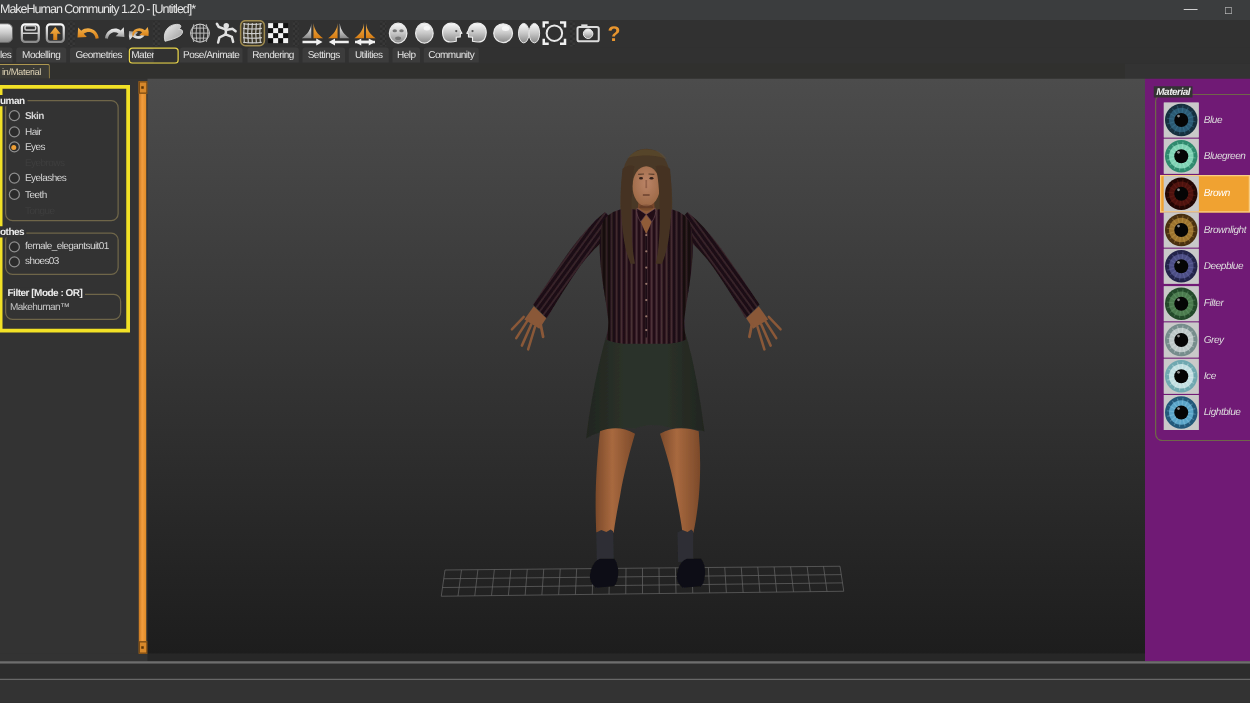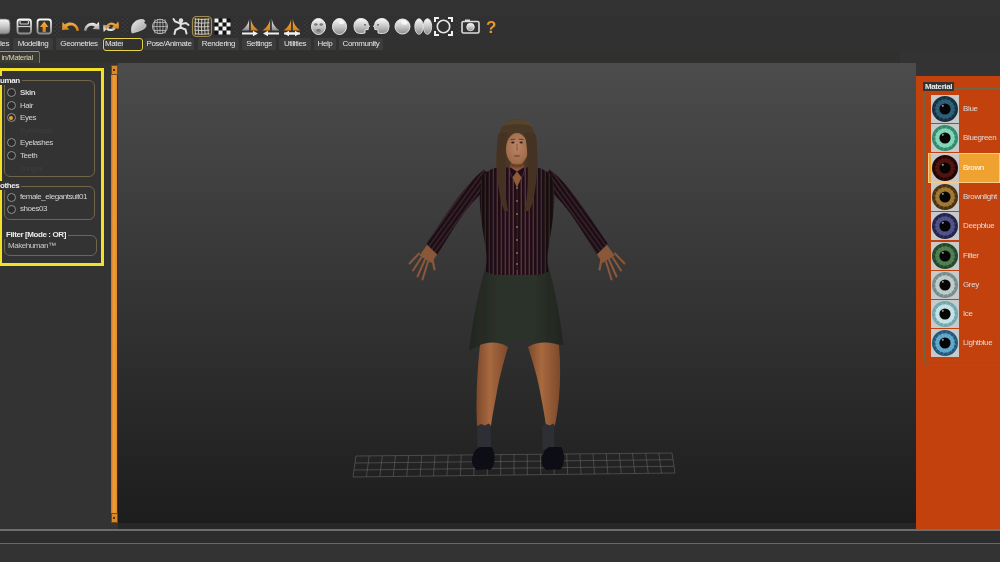--- a/index.html
+++ b/index.html
@@ -19,33 +19,38 @@
 .grplabel{position:absolute;font-size:8px;letter-spacing:-0.4px;font-weight:bold;color:#ececec;background:#333;padding:0 2px;}
 .radio{position:absolute;width:9px;height:9px;border:1px solid #909090;border-radius:50%;
   box-sizing:border-box;background:#2b2b2b;}
 .radio.on::after{content:"";position:absolute;left:1.5px;top:1.5px;width:4px;height:4px;
   border-radius:50%;background:#ef9f35;}
 .rlabel{position:absolute;font-size:8px;letter-spacing:-0.45px;color:#d4d4d4;white-space:nowrap;}
 .rlabel.dim{color:#3e3e3e;}
 #vscroll{left:111px;top:65px;width:6px;height:448px;background:linear-gradient(90deg,#c87820,#f29d3e 45%,#e08c28);box-sizing:border-box;}
 #viewport{left:118px;top:63px;width:798px;height:460px;
   background:linear-gradient(#4c4c4c,#1d1d1d);}
-#rightpanel{left:916px;top:76px;width:84px;height:466px;background:#c2410c;}
+#rightpanel{left:916px;top:63px;width:84px;height:466px;background:#701a75;font-style:italic;}
 .eyerow{position:absolute;left:15px;width:69px;height:29px;}
 .eyerow .lbl{position:absolute;left:32px;top:9px;font-size:8px;letter-spacing:-0.35px;color:#dedede;white-space:nowrap;}
 .thumb{position:absolute;left:0px;width:28px;height:28px;background:#c9c9c9;}
 #botband1{left:118px;top:523px;width:798px;height:6px;background:#272727;}
 #botline1{left:0;top:529px;width:1000px;height:1.5px;background:#6e6e6e;}
 #botband2{left:0;top:530.5px;width:1000px;height:12px;background:#2d2d2d;}
 #botline2{left:0;top:542.5px;width:1000px;height:1.5px;background:#686868;}
 #statusbar{left:0;top:544px;width:1000px;height:18px;background:#333;}
 </style>
 </head>
 <body>
 <div id="root">
+  <div class="abs" id="titlebar">
+      <span style="position:absolute;left:0;top:0;">MakeHuman Community 1.2.0 - [Untitled]*</span>
+    <span style="position:absolute;left:947px;top:-1px;color:#ddd;font-size:11px;">—</span>
+    <span style="position:absolute;left:980px;top:0px;color:#ddd;font-size:9px;">□</span>
+  </div>
   <div class="abs" id="toolbar">
       <svg width="1000" height="22" viewBox="0 0 1000 22" style="position:absolute;left:0;top:0;">
         <defs>
 <linearGradient id="silv" x1="0" y1="0" x2="0" y2="1">
  <stop offset="0" stop-color="#fafafa"></stop>
             <stop offset="0.5" stop-color="#c8c8c8"></stop>
             <stop offset="1" stop-color="#8a8a8a"></stop>
 </linearGradient>
 <linearGradient id="silv2" x1="0" y1="0" x2="1" y2="1">
  <stop offset="0" stop-color="#eeeeee"></stop>

